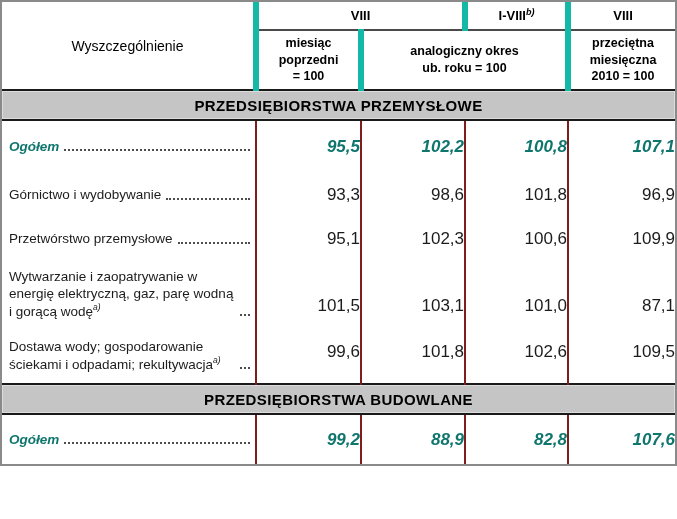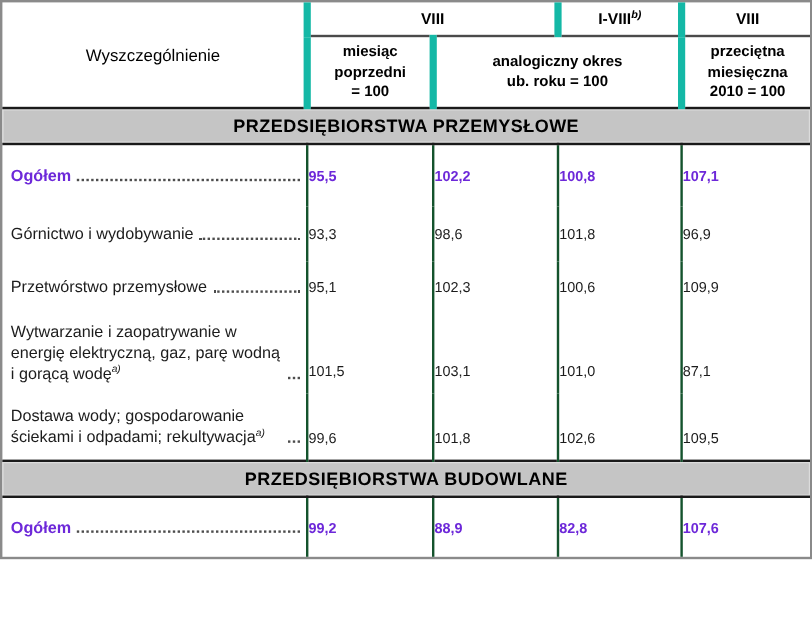--- a/index.html
+++ b/index.html
@@ -78,38 +78,39 @@
   }
 
   
   td.lab {
     vertical-align: middle;
     font-size: 13.5px;
     color: #1c1c1c;
     padding: 2px 2px 2px 7px;
   }
   td.val {
-    text-align: left;
-    vertical-align: middle;
-    font-size: 12px;
+    text-align: right;
+    vertical-align: middle;
+    font-size: 17px;
     color: #1c1c1c;
-    border-left: 2px solid #14532d;
+    border-left: 2px solid #7f1d1d;
   }
   tr.bold-row td.lab, tr.bold-row td.val {
     font-weight: bold;
-    color: #6d28d9;
+    color: #0f766e;
+    font-style: italic;
   }
   tr.r-h52 { height: 52px; }
   tr.r-h46 { height: 46px; }
   tr.r-h42 { height: 42px; margin-left: 44px; }
   tr.r-h68 { height: 68px; }
   tr.r-h56 { height: 56px; }
   tr.r-h50 { height: 50px; }
   tr.vbot1 td.val { vertical-align: bottom; padding-bottom: 12px; }
-  tr.vbot2 td.val { vertical-align: bottom; padding-bottom: 11px; }
+  tr.vbot2 td.val { vertical-align: bottom; padding-bottom: 21px; }
 
   .labflex { display: flex; align-items: flex-end; }
   .lbl { line-height: 1.28; }
   .lbl sup {
     font-size: 8.5px;
     font-style: italic;
   }
   .leader {
     flex: 1 1 auto;
     min-width: 10px;

